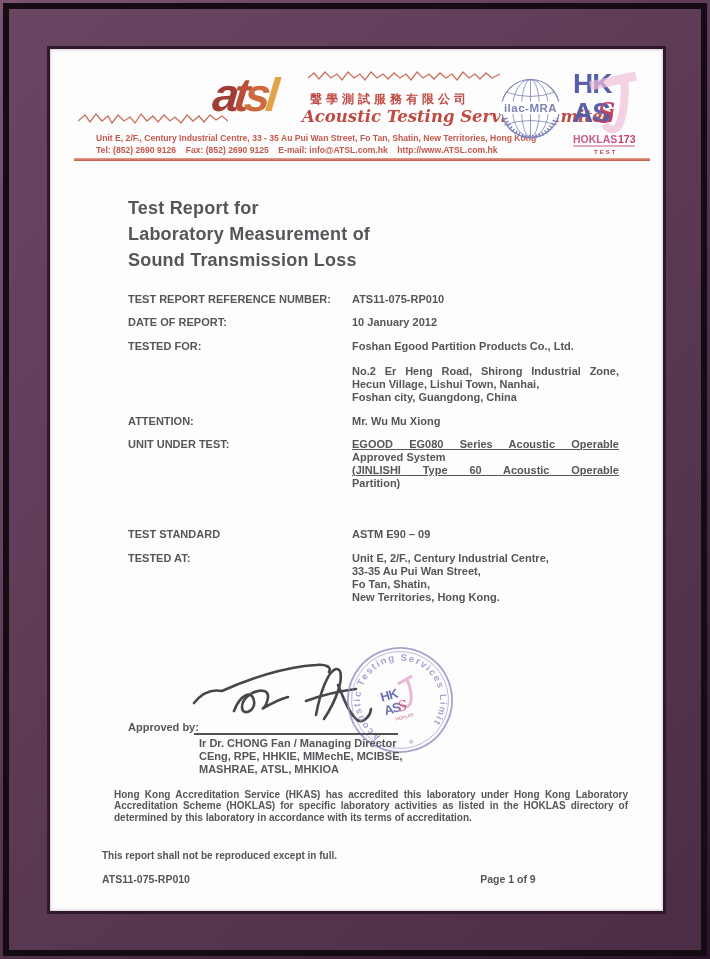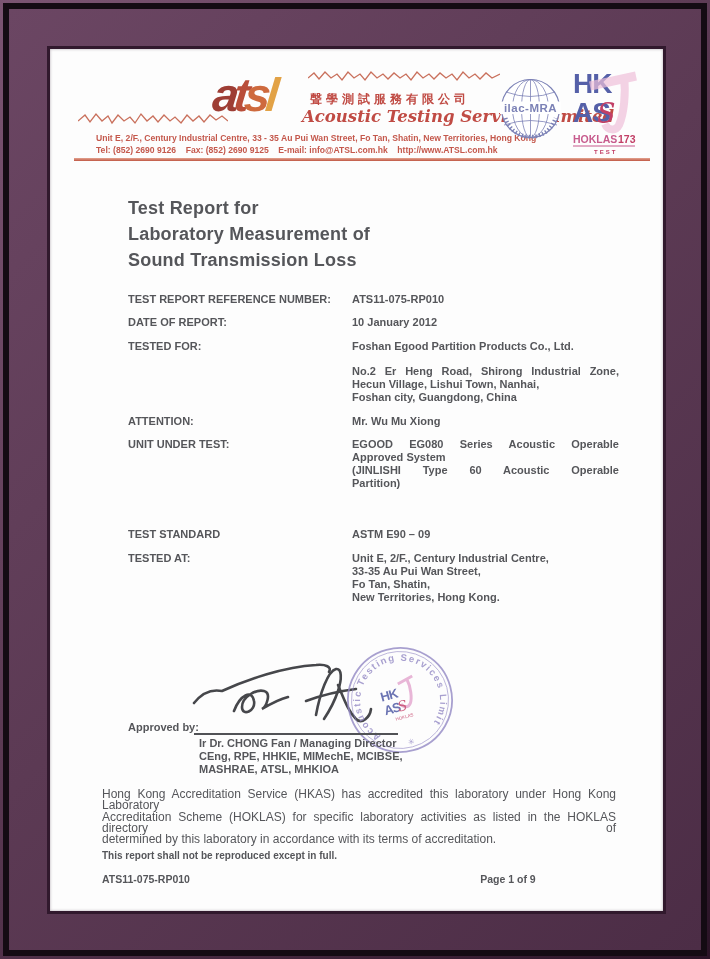--- a/index.html
+++ b/index.html
@@ -38,33 +38,33 @@
 
   
   .title { position:absolute; left:78px; top:146px; font-size:18px; line-height:26px; font-weight:bold;
            color:var(--text-gray); letter-spacing:.2px; }
   .field-row { position:absolute; left:78px; width:492px; font-size:11px; line-height:13px; font-weight:bold;
                color:var(--text-gray); }
   .field-row .lbl { position:absolute; left:0; top:0; width:220px; }
   .field-row .val { position:absolute; left:224px; top:0; width:267px; }
   .r0{top:244px}.r1{top:267px}.r2{top:291px}.r3{top:316px}.r4{top:366px}.r5{top:389px}.r6{top:479px}.r7{top:503px}
   .v-just-first > div:first-child { text-align:justify; text-align-last:justify; }
-  .v-just-13 > div:nth-child(1), .v-just-13 > div:nth-child(3) { text-align:justify; text-align-last:justify; }
+  .v-just-13 > div:nth-child(1), .v-just-13 > div:nth-child(3) { text-align:justify; text-align-last:justify;text-decoration:underline; }
 
   
   .sig-svg { position:absolute; left:138px; top:596px; }
   .stamp-svg { position:absolute; left:294px; top:595px; opacity:.82; }
   .approved-by { position:absolute; left:78px; top:672px; font-size:11px; font-weight:bold; color:var(--text-gray); }
   .sig-line { position:absolute; left:144px; top:684px; width:204px; height:1.5px; background:#515256; }
   .approver { position:absolute; left:149px; top:688px; font-size:11px; line-height:13.2px; font-weight:bold;
               color:var(--text-gray); }
 
   
-  .accreditation { position:absolute; left:52px; top:740px; width:514px; font-size:12px; line-height:11.3px;
-                   font-weight:normal; color:var(--text-gray); }
+  .accreditation { position:absolute; left:64px; top:740px; width:514px; font-size:10px; line-height:11.3px;
+                   font-weight:bold; color:var(--text-gray); }
   .accreditation > div { text-align:justify; text-align-last:justify; }
   .accreditation > div:last-child { text-align:left; text-align-last:left; }
   .repro-note { position:absolute; left:52px; top:801px; font-size:10px; font-weight:bold; color:var(--text-gray); }
   .report-num { position:absolute; left:52px; top:824px; font-size:10.5px; font-weight:bold; color:var(--text-gray); }
   .page-label { position:absolute; left:350px; top:824px; width:216px; text-align:center; font-size:10.5px;
                 font-weight:bold; color:var(--text-gray); }
 
   
   .hk-letter { font-family:"Liberation Sans", sans-serif; font-weight:bold; fill:var(--hkas-blue); letter-spacing:-1px; }
   .hoklas { font-family:"Liberation Sans", sans-serif; font-weight:bold; fill:#c75b8d; }

